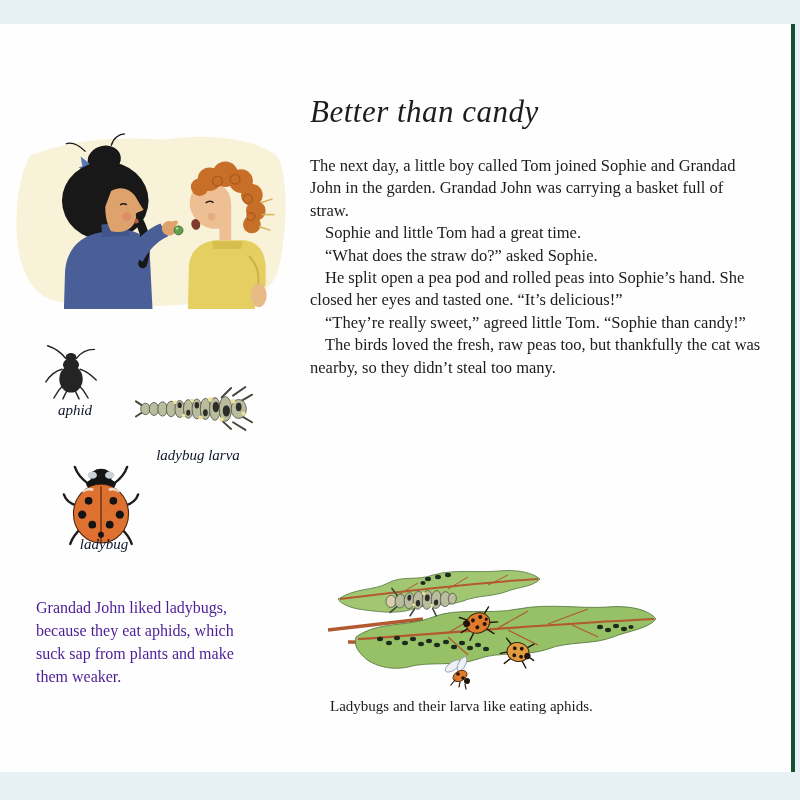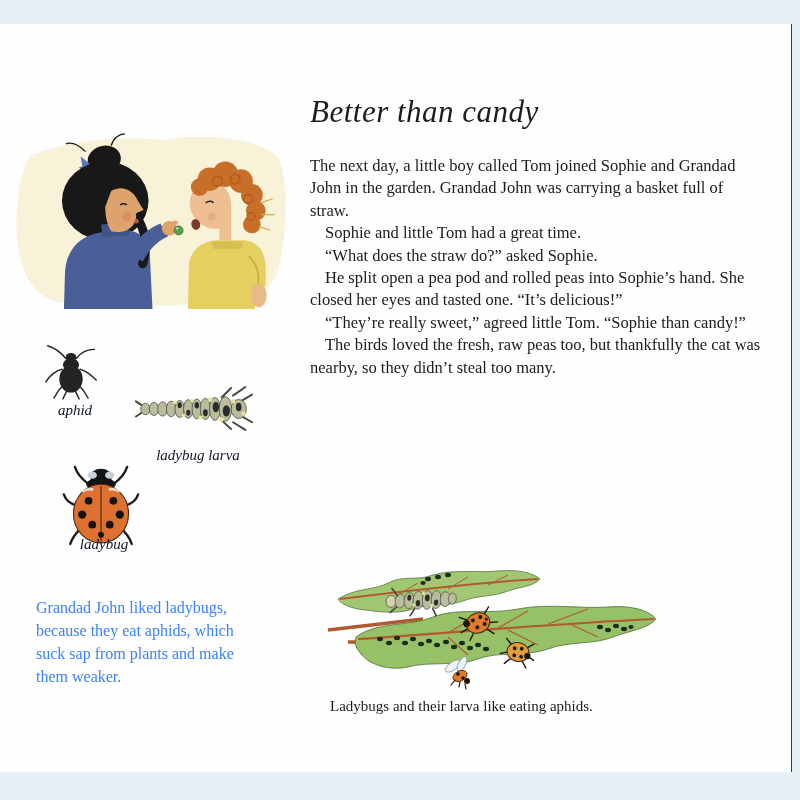--- a/index.html
+++ b/index.html
@@ -4,31 +4,31 @@
 <style>
   html,body{margin:0;padding:0;}
   body{
     width:800px;height:800px;position:relative;overflow:hidden;
     background:#e7f1f5;
     font-family:"Liberation Serif", serif;
     color:#1c1c1c;
   }
   .paper{
     position:absolute;left:0;top:24px;width:791px;height:748px;
-    background:#fefefe;border-right:1px solid #14532d;
+    background:#fefefe;border-right:4px solid #14532d;
   }
   .abs{position:absolute;}
   .title{
     left:310px;top:70px;width:460px;
     font-style:italic;font-size:31px;letter-spacing:.5px;color:#1d1d1d;
   }
   .story{left:310px;top:131px;width:452px;}
   .story p{margin:0;font-size:16.5px;line-height:22.4px;color:#1b1b1b;}
   .story p.indent{text-indent:15px;}
-  .side-note{left:36px;top:572px;width:214px;font-size:16px;line-height:23px;color:#3b82f6;}
+  .side-note{left:36px;top:572px;width:214px;font-size:16px;line-height:23px;color:#4c1d95;}
   .spec-label{font-style:italic;font-size:15px;text-align:center;color:#0f172a;}
   .caption{left:330px;top:674px;width:340px;font-size:15px;text-align:left;color:#1b1b1b;}
   svg{display:block;}
 </style>
 </head>
 <body>
 
 <div class="paper">
 
   <div class="abs" style="left:8px;top:106px;width:287px;height:185px;">

